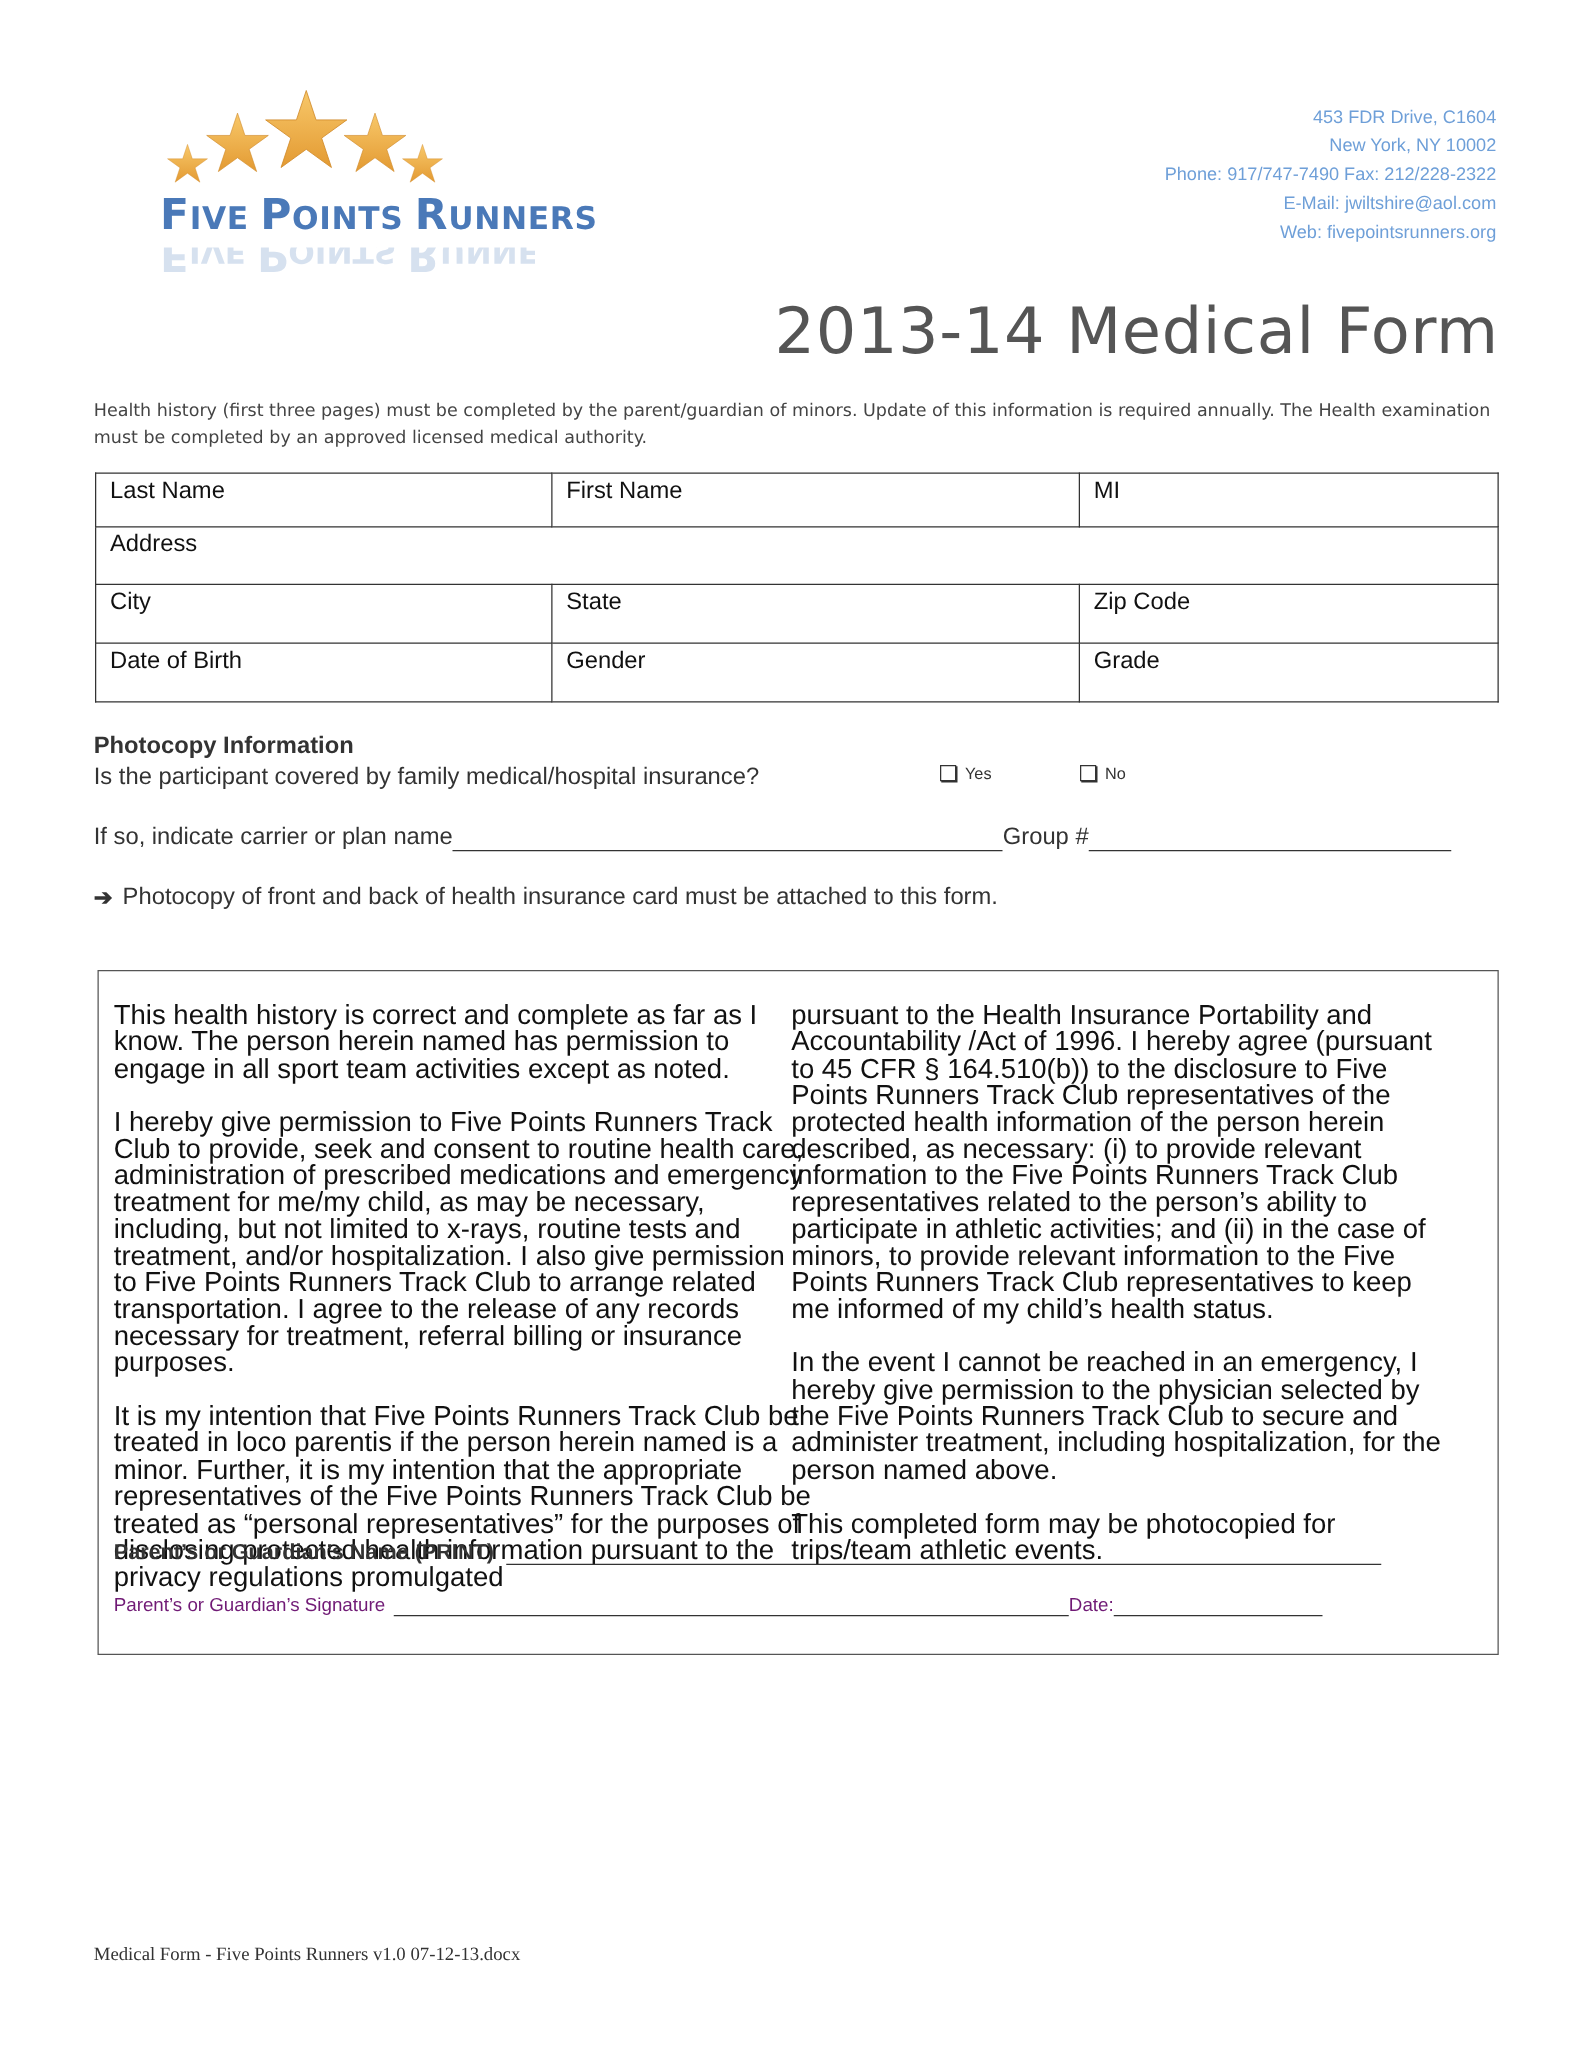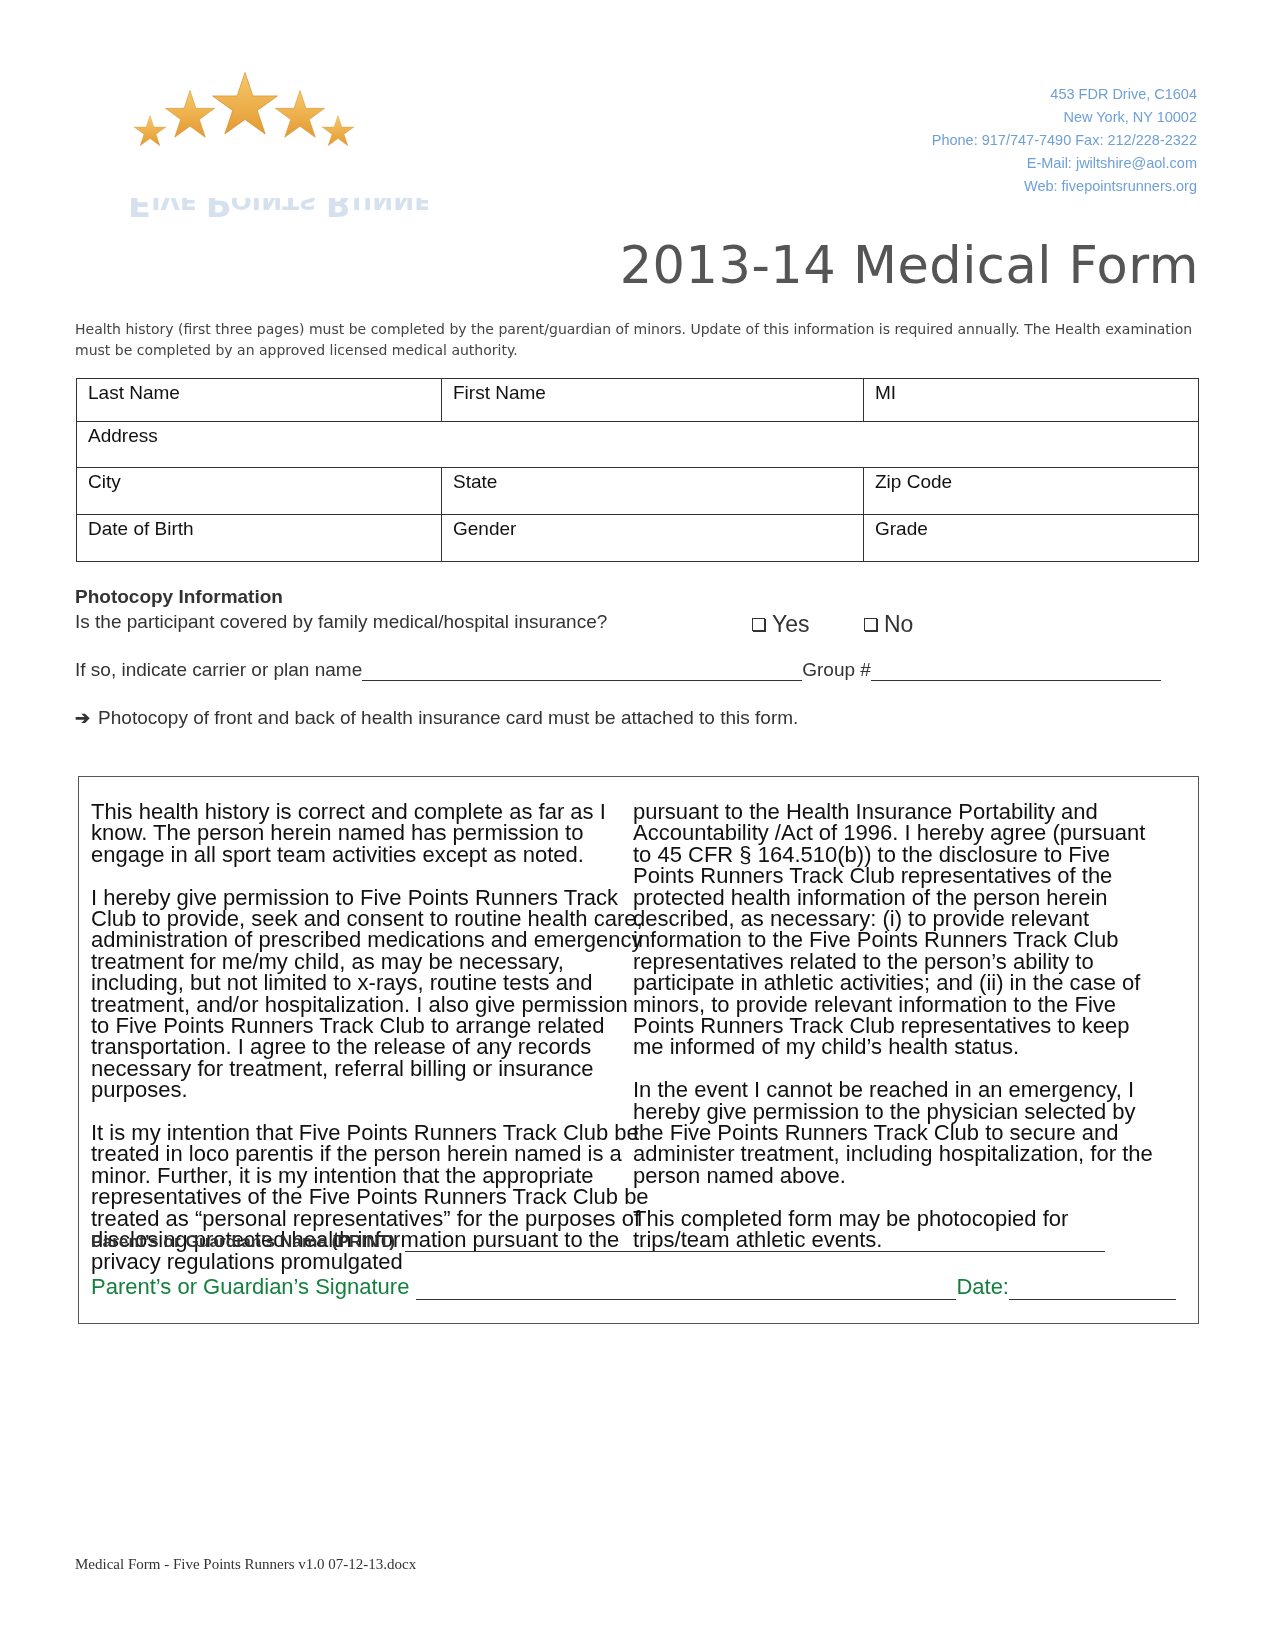--- a/index.html
+++ b/index.html
@@ -29,39 +29,39 @@
   #info-table { left: 76px; top: 378px; width: 1123px; border-collapse: collapse; font-size: 19px; color: #111; }
   #info-table td { border: 1.5px solid #333; vertical-align: top; padding: 3px 11px 0 11px; height: 42px; box-sizing: border-box; }
   #info-table tr.r1 td { height: 43px; }
   #info-table tr.r2 td { height: 46px; }
   #info-table tr.r3 td { height: 47px; }
   #info-table tr.r4 td { height: 47px; }
 
   
   #ins-heading { left: 75px; top: 586px; font-size: 19px; font-weight: bold; color: #333; }
   #ins-question { left: 75px; top: 611px; font-size: 19px; color: #333; }
-  .chk { position: absolute; top: 611px; font-size: 23px; color: #333; display: flex; align-items: center; }
+  .chk { position: absolute; top: 611px; font-size: 13px; color: #333; display: flex; align-items: center; }
   .chk .box { display: inline-block; width: 11px; height: 11px; border: 1.5px solid #333; margin-right: 7px; box-shadow: 1px 1px 0 #333; }
   #chk-yes { left: 752px; }
   #chk-no { left: 864px; }
 
   #carrier-line { left: 75px; top: 659px; font-size: 19px; color: #333; white-space: nowrap; display: flex; align-items: flex-end; }
   .uline { display: inline-block; border-bottom: 1.5px solid #333; height: 20px; }
   #photocopy { left: 75px; top: 707px; font-size: 19px; color: #333; display: flex; align-items: center; }
   #photocopy .arrow { font-size: 18px; margin-right: 8px; font-weight: bold; }
 
   
   #consent { left: 78px; top: 776px; width: 1121px; height: 548px; border: 1.5px solid #555; box-sizing: border-box; }
   .col { position: absolute; top: 24px; font-size: 22px; line-height: 21.4px; color: #111; }
   .col p { margin: 0 0 21.4px 0; }
   #col-left { left: 12px; width: 560px; }
   #col-right { left: 554px; width: 530px; }
 
   #sig-name { position: absolute; left: 12px; top: 454px; font-size: 17.3px; font-weight: bold; color: #333; display: flex; align-items: flex-end; white-space: nowrap; }
-  #sig-sign { position: absolute; left: 12px; top: 497px; font-size: 22px; color: #15803d; display: flex; align-items: flex-end; white-space: nowrap; justify-content: space-between; }
+  #sig-sign { position: absolute; left: 12px; top: 497px; font-size: 15px; color: #701a75; display: flex; align-items: flex-end; white-space: nowrap; justify-content: space-between; }
   .sigline { display: inline-block; border-bottom: 1.5px solid #333; height: 18px; }
 
   
   #footer { left: 75px; top: 1556px; font-family: "Liberation Serif", serif; font-size: 15px; color: #333; }
 </style>
 </head>
 <body>
 
 <div id="logo" class="abs">
   <svg width="300" height="80" viewBox="0 0 300 80">
@@ -72,20 +72,23 @@
       </linearGradient>
     </defs>
     <g fill="url(#sg)" stroke="#d08a2a" stroke-width="0.6">
       <polygon transform="translate(22,60) scale(0.55)" points="0,-30 7,-9 29,-9 11,4 18,25 0,12 -18,25 -11,4 -29,-9 -7,-9"></polygon>
       <polygon transform="translate(62,44) scale(0.85)" points="0,-30 7,-9 29,-9 11,4 18,25 0,12 -18,25 -11,4 -29,-9 -7,-9"></polygon>
       <polygon transform="translate(117,34) scale(1.12)" points="0,-30 7,-9 29,-9 11,4 18,25 0,12 -18,25 -11,4 -29,-9 -7,-9"></polygon>
       <polygon transform="translate(172,44) scale(0.85)" points="0,-30 7,-9 29,-9 11,4 18,25 0,12 -18,25 -11,4 -29,-9 -7,-9"></polygon>
       <polygon transform="translate(210,60) scale(0.55)" points="0,-30 7,-9 29,-9 11,4 18,25 0,12 -18,25 -11,4 -29,-9 -7,-9"></polygon>
     </g>
   </svg>
+  <div class="logo-text">
+    <span class="big">F</span><span class="small">IVE </span><span class="big">P</span><span class="small">OINTS </span><span class="big">R</span><span class="small">UNNERS</span>
+  </div>
   <div class="logo-reflect">
     <span class="big">F</span><span class="small">IVE </span><span class="big">P</span><span class="small">OINTS </span><span class="big">R</span><span class="small">UNNERS</span>
   </div>
 </div>
 
 <div id="contact" class="abs">
   <div>453 FDR Drive, C1604</div>
   <div>New York, NY 10002</div>
   <div>Phone: 917/747-7490 Fax: 212/228-2322</div>
   <div>E-Mail: jwiltshire@aol.com</div>

